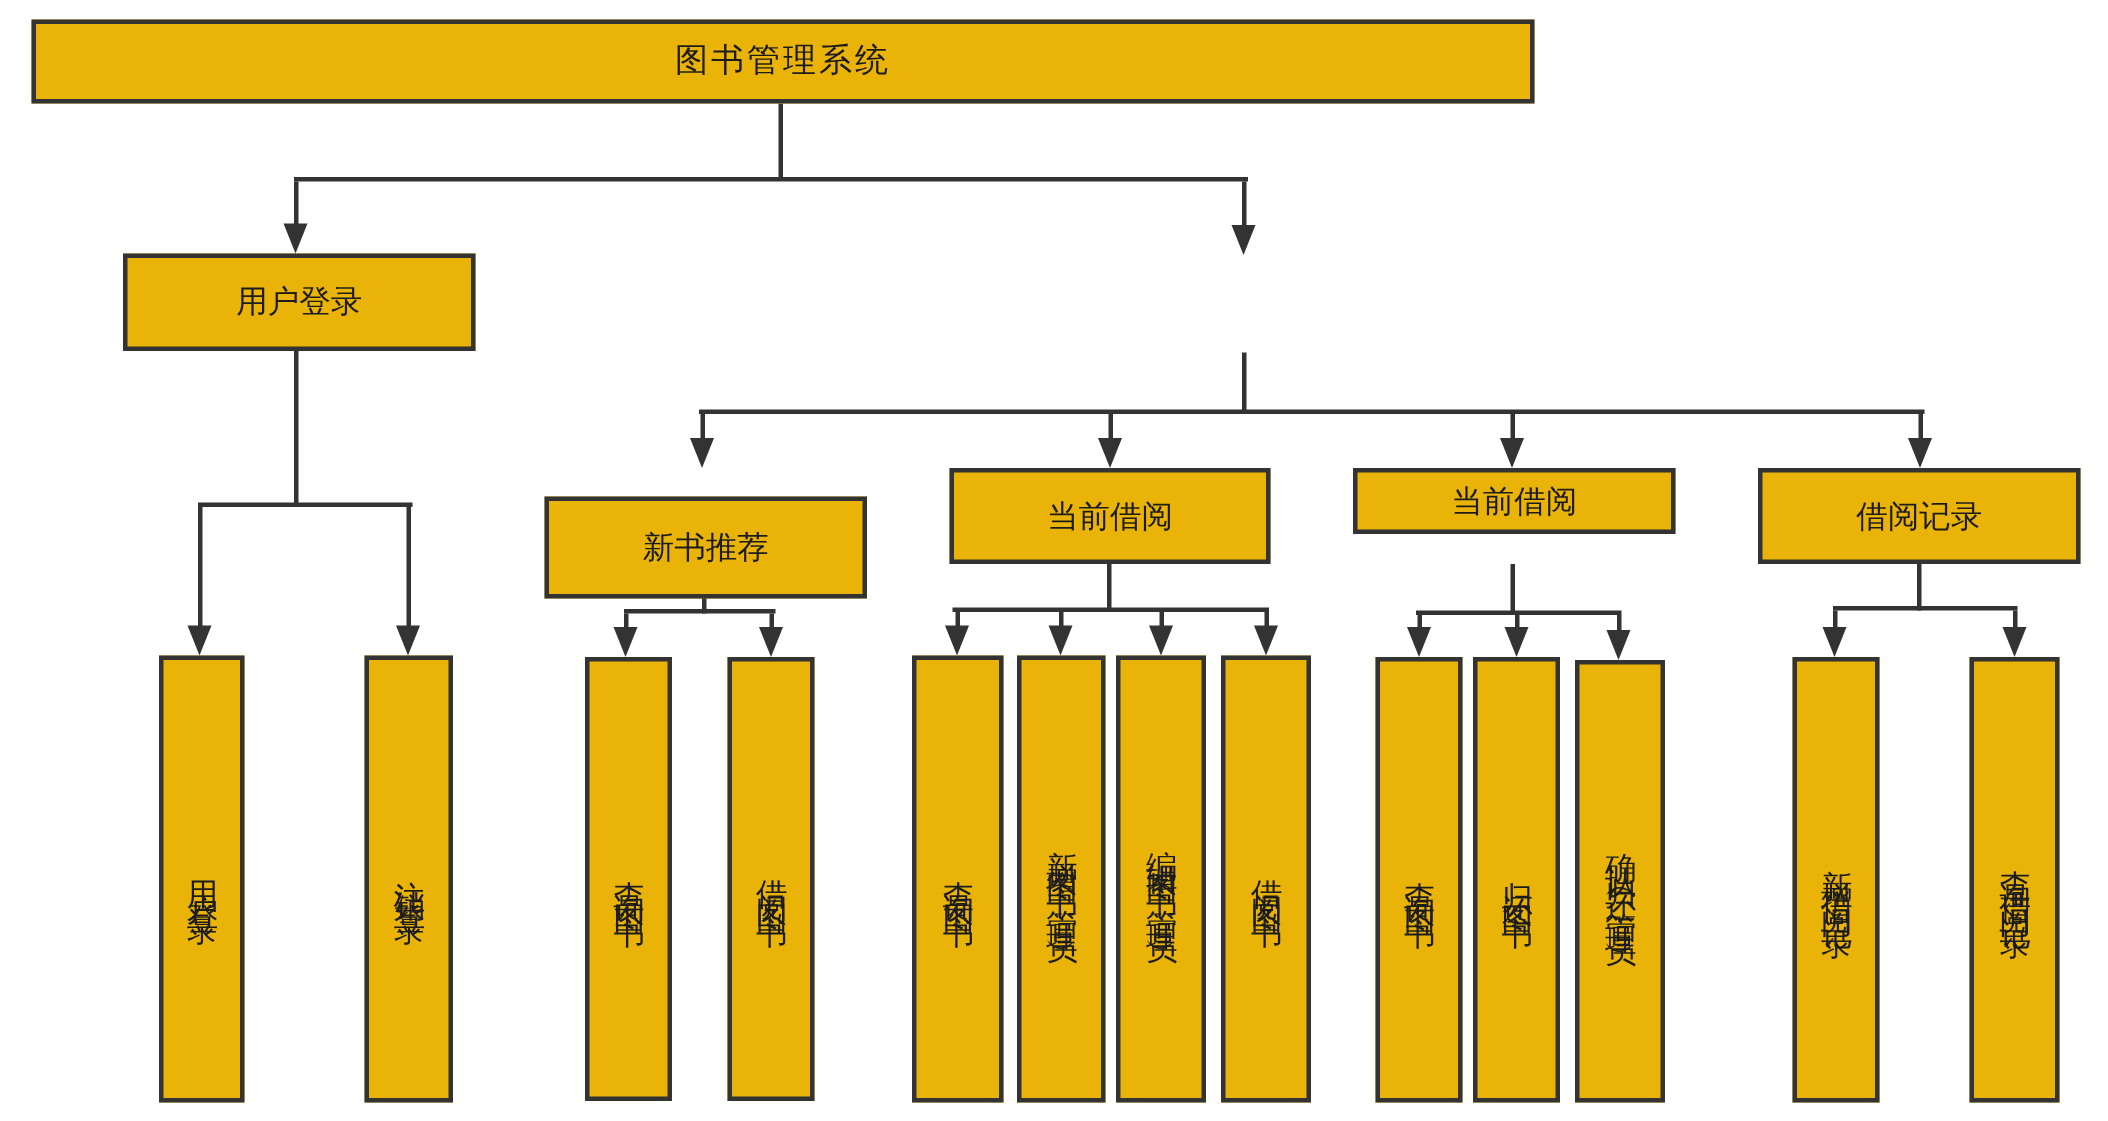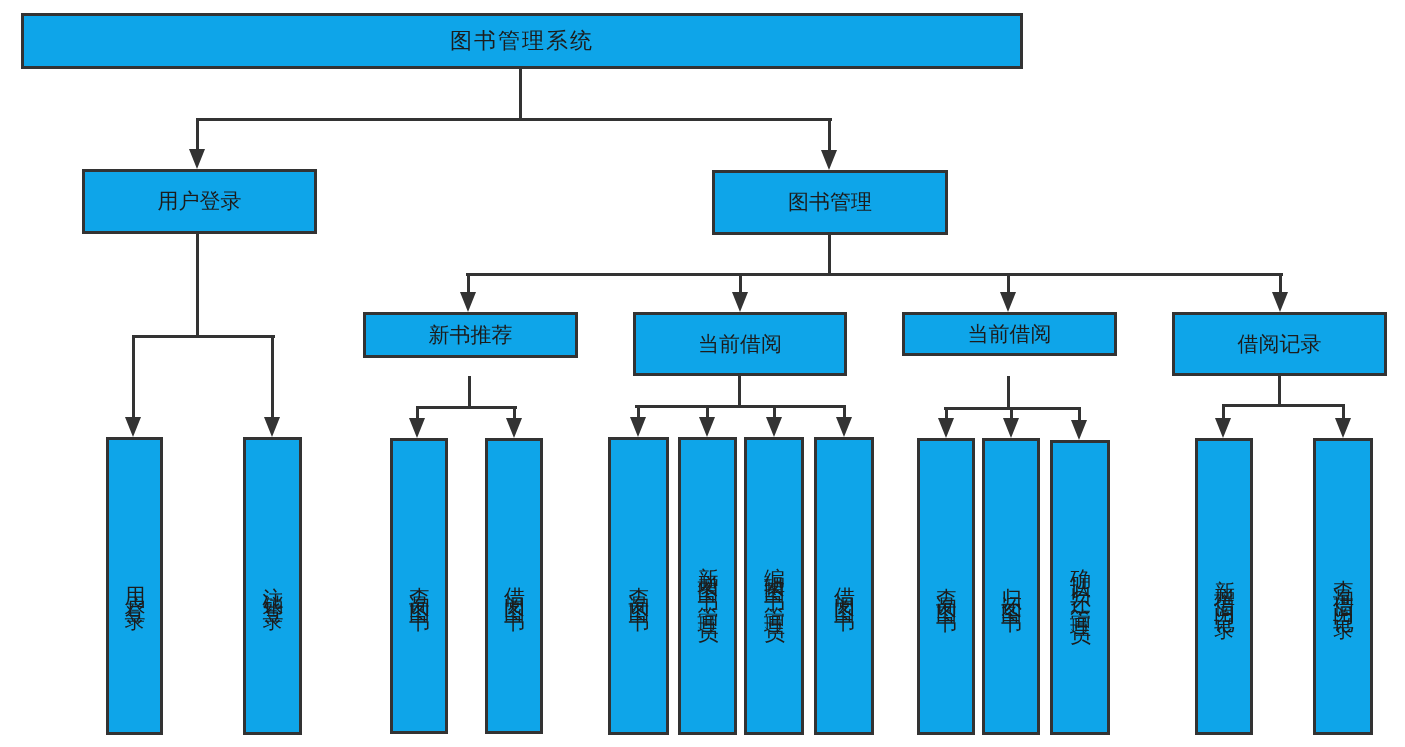--- a/index.html
+++ b/index.html
@@ -1,21 +1,21 @@
 <!DOCTYPE html>
 <html><head>
 <meta charset="utf-8">
 <style>
   html,body{margin:0;padding:0;background:#fff;}
   #canvas{
     position:relative;width:1405px;height:747px;background:#fff;overflow:hidden;
     font-family:"DejaVu Sans","Liberation Sans",sans-serif;color:#1c1c1c;
   }
   .box{
-    position:absolute;background:#0ea5e9;border:3px solid #333;box-sizing:border-box;
+    position:absolute;background:#eab308;border:3px solid #333;box-sizing:border-box;
     display:flex;align-items:center;justify-content:center;
     font-size:21px;line-height:1;color:#1c1c1c;z-index:2;
   }
   .box.root span{font-size:22px;letter-spacing:2px;}
   .box.v span{
     writing-mode:vertical-rl;text-orientation:mixed;letter-spacing:8px;
     display:block;
   }
   .hl{position:absolute;height:3px;background:#333;z-index:1;}
   .vl{position:absolute;width:3px;background:#333;z-index:1;}
@@ -38,44 +38,41 @@
   </div>
 
   <i class="vl" style="left:519px;top:69px;height:49px"></i>
   <i class="hl" style="left:196px;top:118px;width:636px"></i>
   <i class="arr" style="left:189px;top:121px;height:48px"></i>
   <i class="arr" style="left:821px;top:121px;height:49px"></i>
 
   <div class="box" style="left:82px;top:169px;width:235px;height:65px">
     <span>用户登录</span>
   </div>
-  <div class="box" style="left:712px;top:170px;width:236px;height:65px">
-    <span>图书管理</span>
-  </div>
 
   <i class="vl" style="left:196px;top:234px;height:104px"></i>
   <i class="hl" style="left:132px;top:335px;width:143px"></i>
   <i class="arr" style="left:125px;top:338px;height:99px"></i>
   <i class="arr" style="left:264px;top:338px;height:99px"></i>
 
   <div class="box v" style="left:106px;top:437px;width:57px;height:298px">
     <span>用户登录</span>
   </div>
   <div class="box v" style="left:243px;top:437px;width:59px;height:298px">
     <span>注销登录</span>
   </div>
 
   <i class="vl" style="left:828px;top:235px;height:41px"></i>
   <i class="hl" style="left:466px;top:273px;width:817px"></i>
   <i class="arr" style="left:460px;top:276px;height:36px"></i>
   <i class="arr" style="left:732px;top:276px;height:36px"></i>
   <i class="arr" style="left:1000px;top:276px;height:36px"></i>
   <i class="arr" style="left:1272px;top:276px;height:36px"></i>
 
-  <div class="box" style="left:363px;top:312px;width:215px;height:46px">
+  <div class="box" style="left:363px;top:331px;width:215px;height:68px">
     <span>新书推荐</span>
   </div>
   <div class="box" style="left:633px;top:312px;width:214px;height:64px">
     <span>当前借阅</span>
   </div>
   <div class="box" style="left:902px;top:312px;width:215px;height:44px">
     <span>当前借阅</span>
   </div>
   <div class="box" style="left:1172px;top:312px;width:215px;height:64px">
     <span>借阅记录</span>

